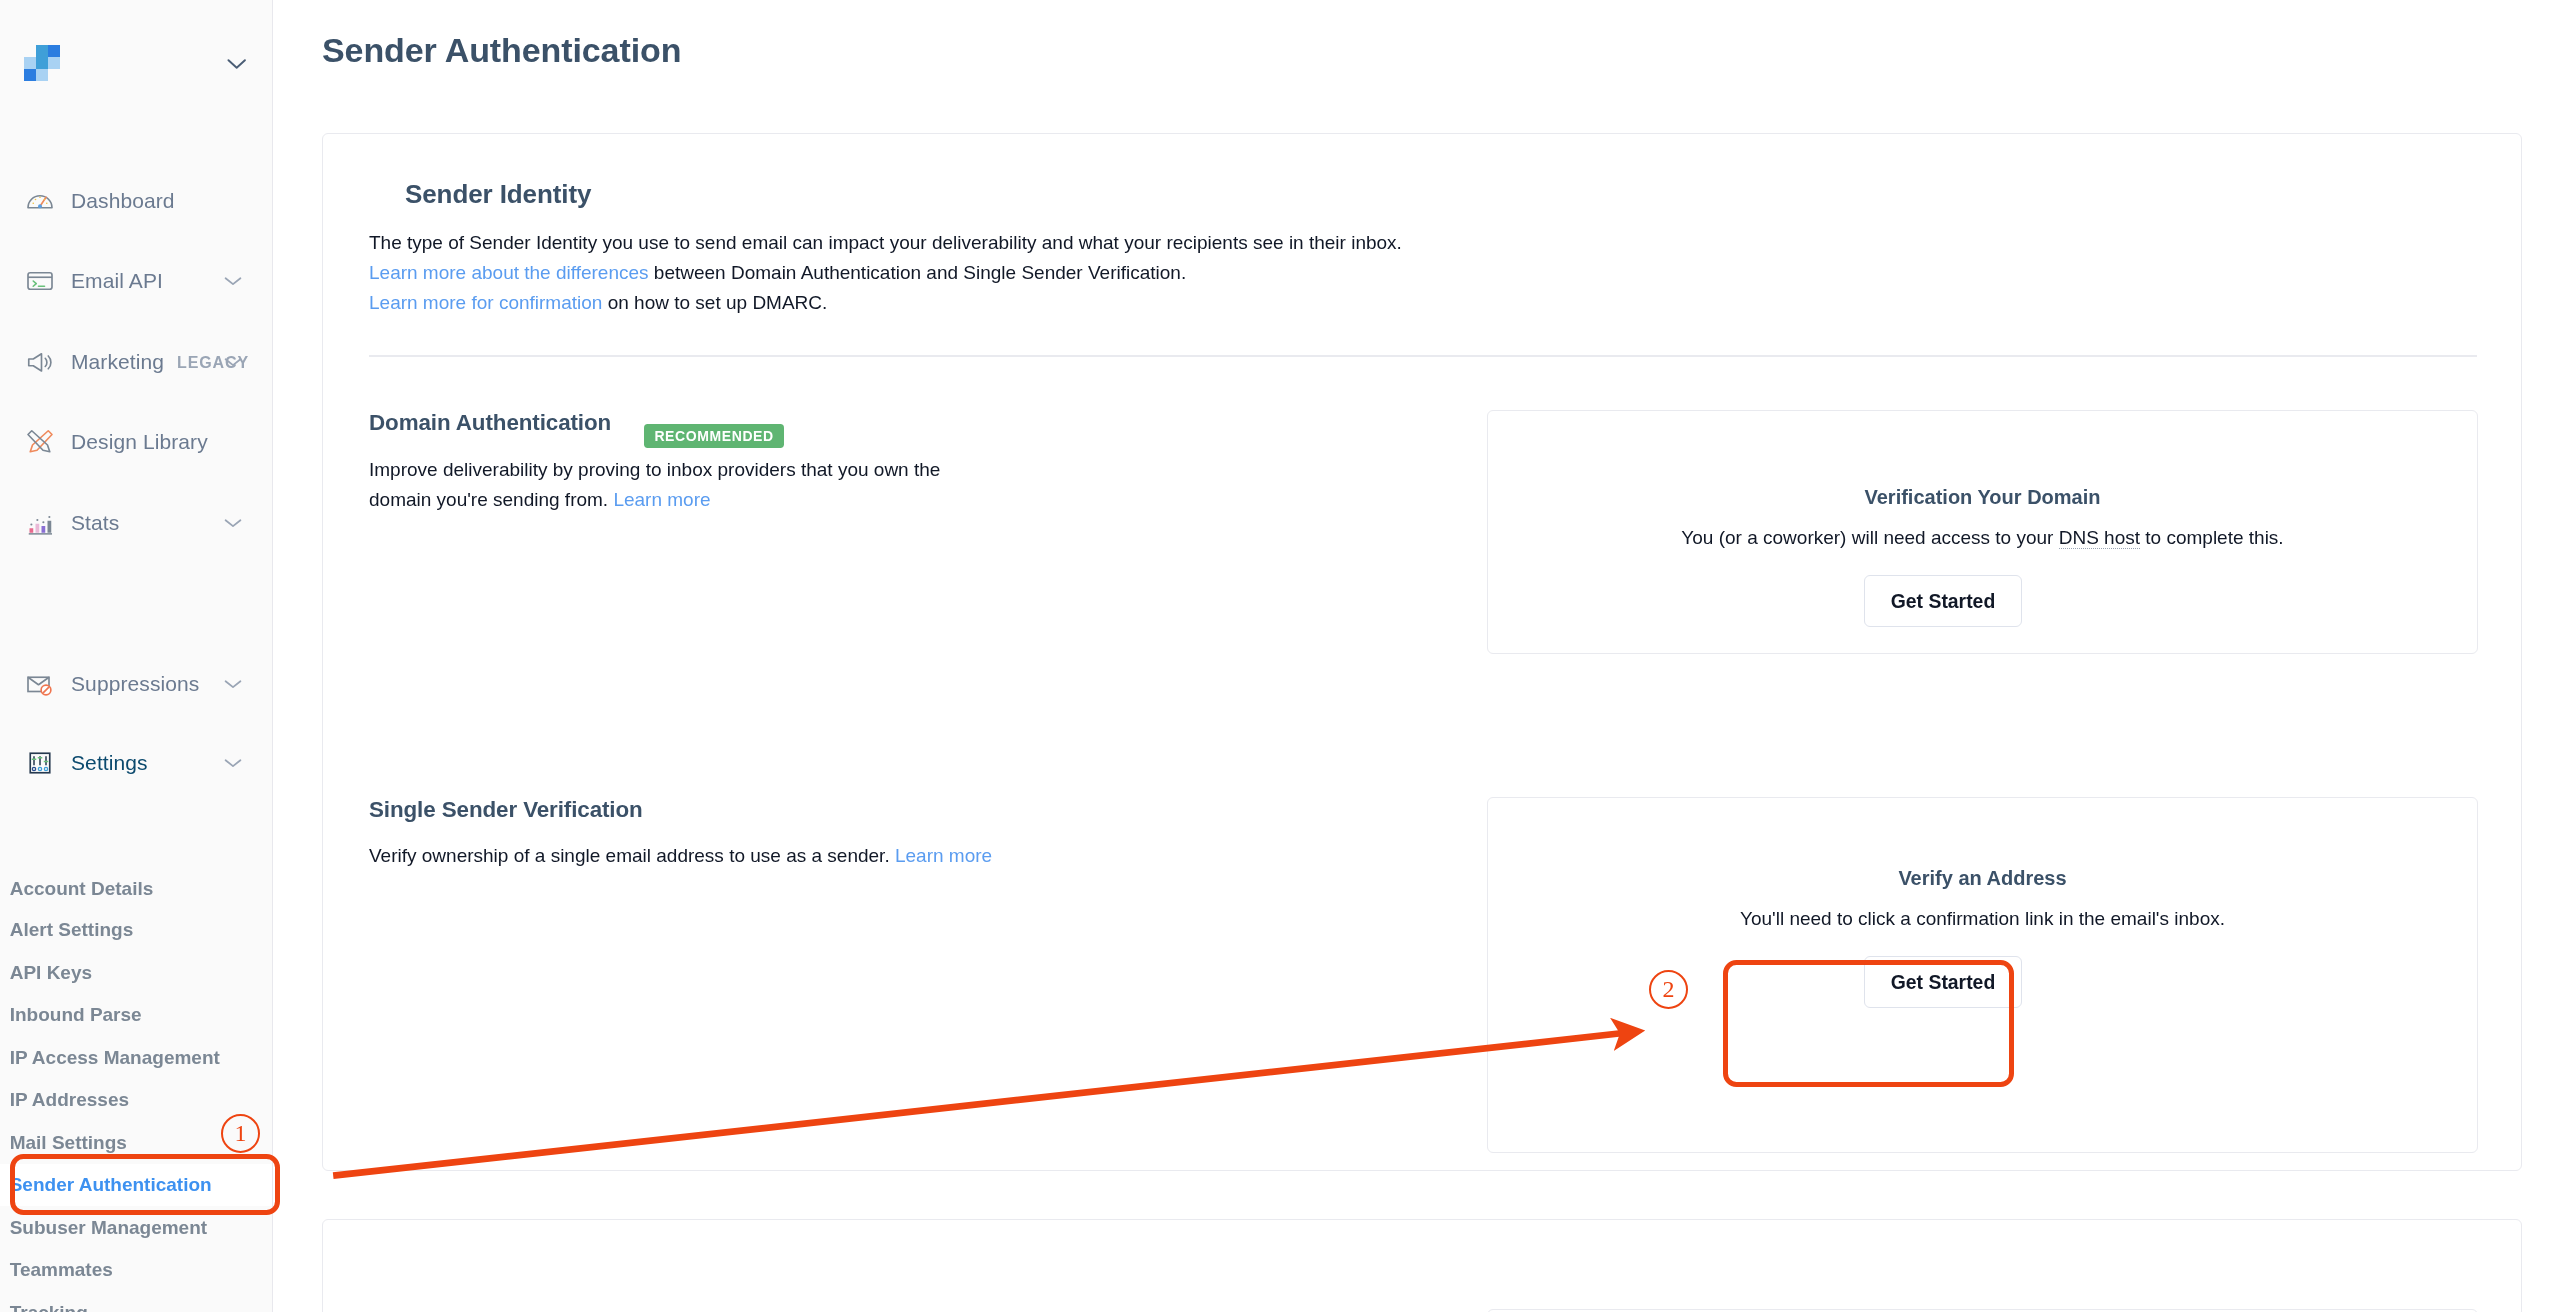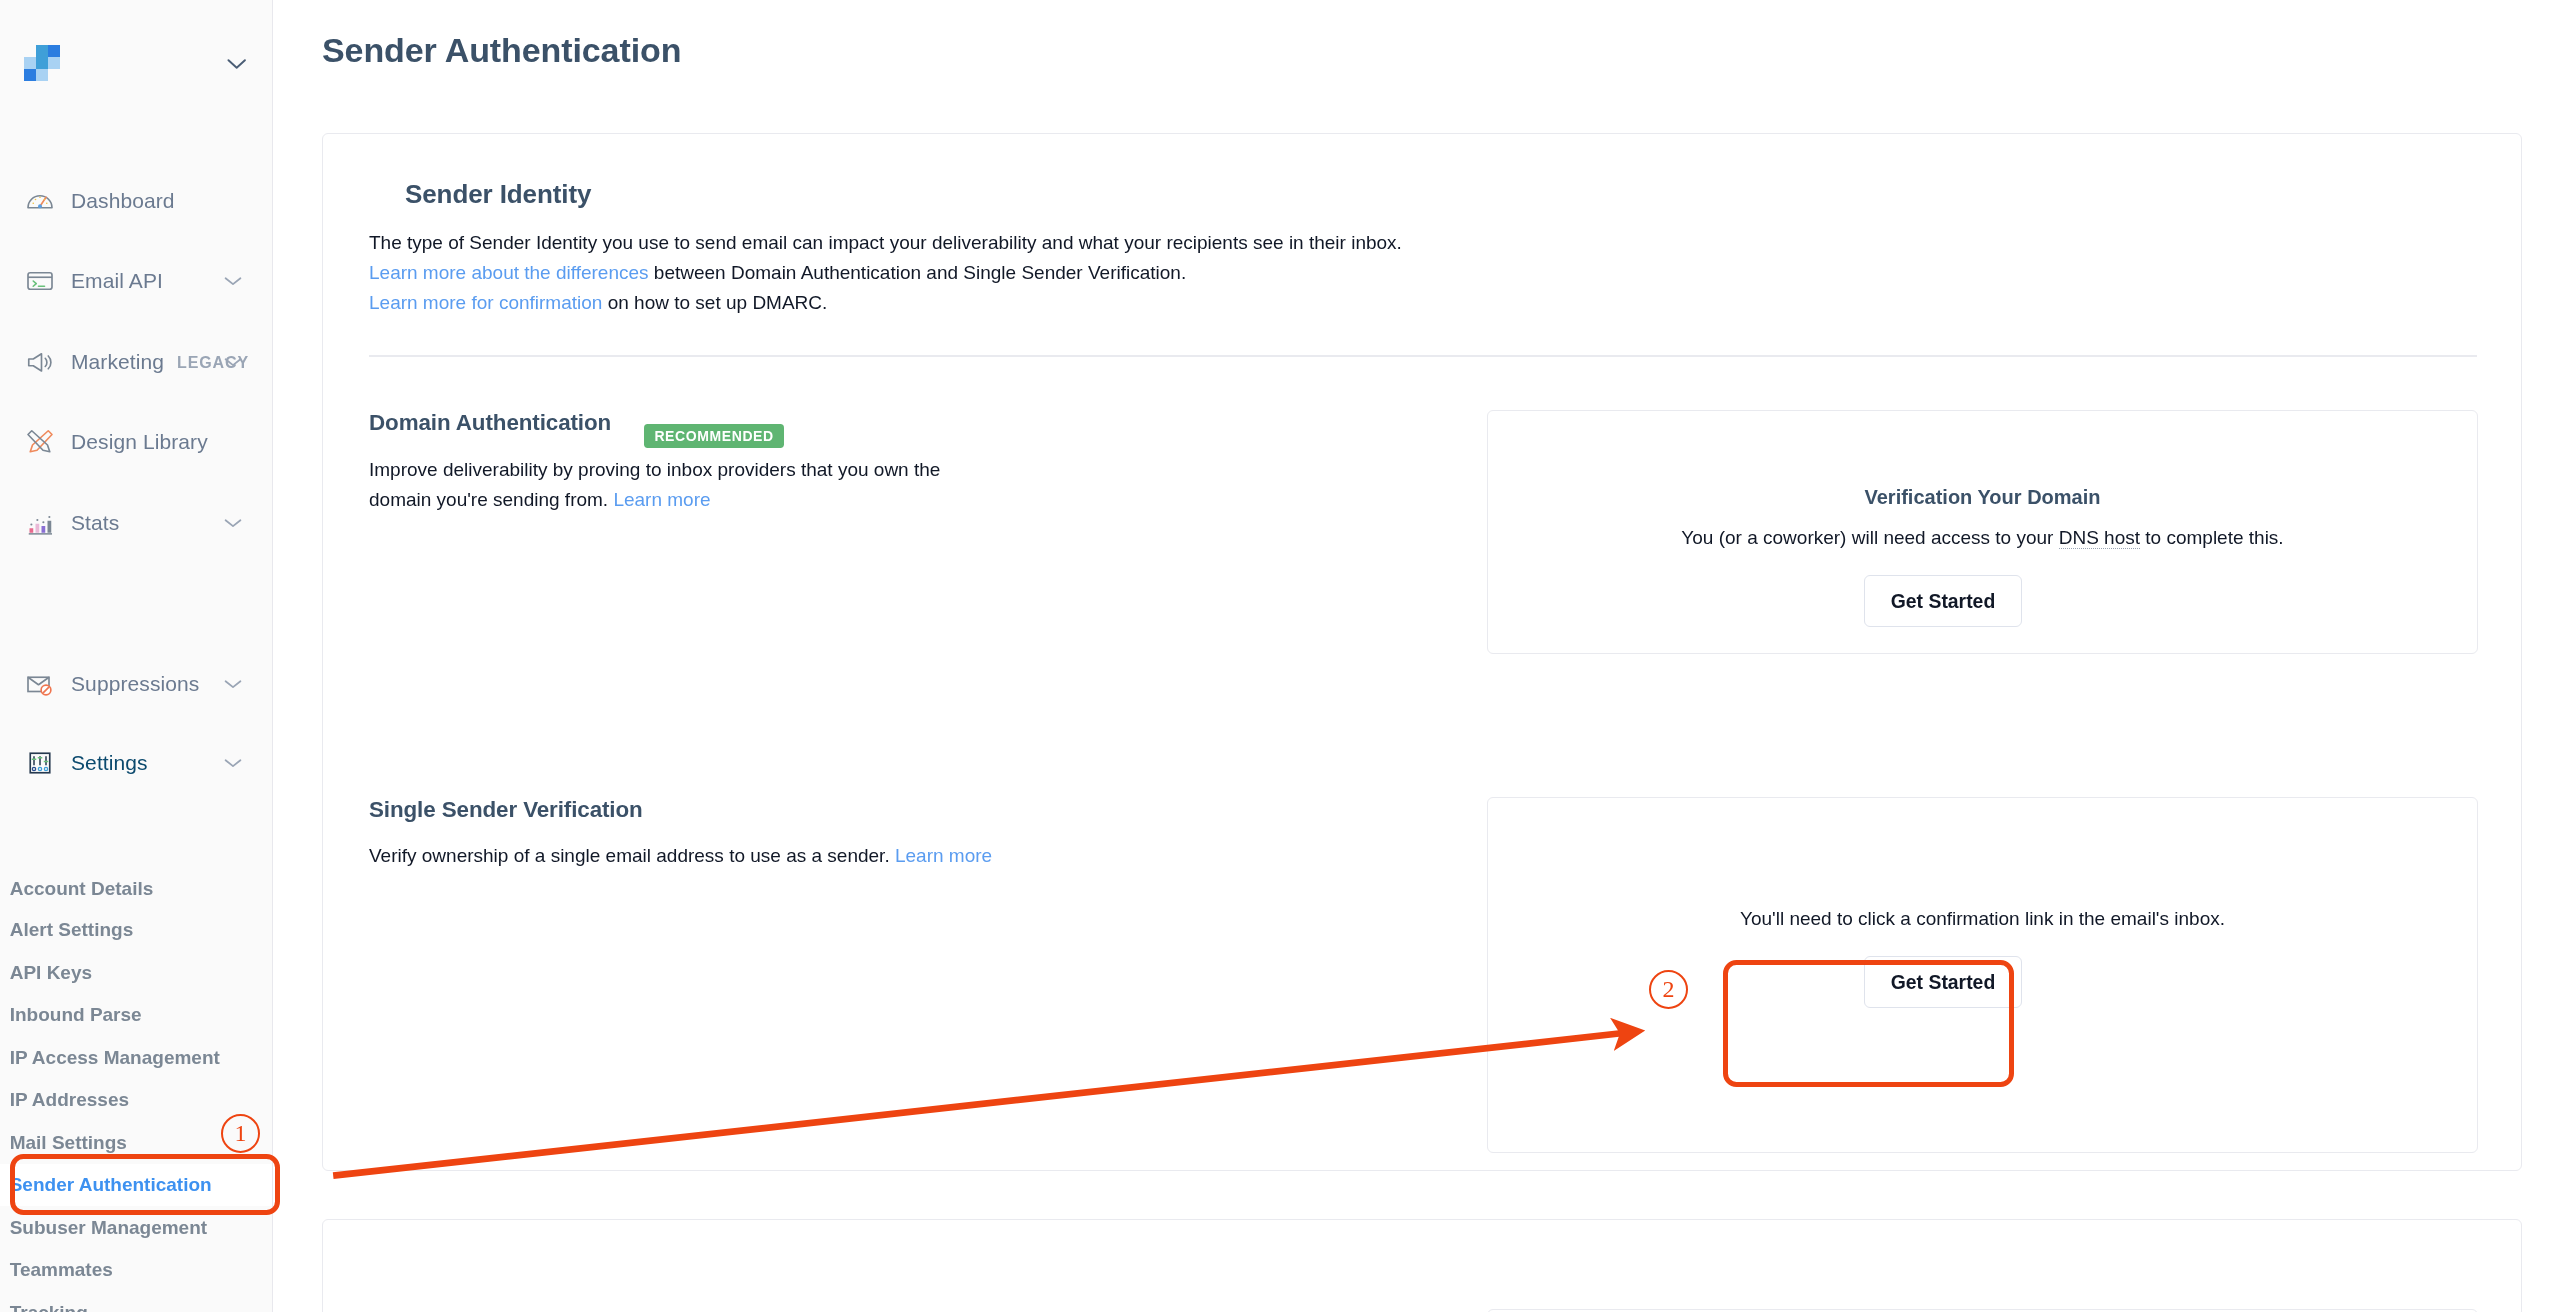--- a/index.html
+++ b/index.html
@@ -438,20 +438,21 @@
         </div>
         <button class="btn" style="left:376px; top:164px; width:158px; height:52px">Get Started</button>
       </div>
 
       <div class="sub-title" style="left:46px; top:663px">Single Sender Verification</div>
       <div class="body-text" style="left:46px; top:708px">
         <span>Verify ownership of a single email address to use as a sender. </span><a class="link">Learn more</a>
       </div>
 
       <div class="panel" style="left:1164px; top:663px; width:991px; height:356px">
+        <div class="panel-title" style="top:69px">Verify an Address</div>
         <div class="panel-desc" style="top:110px">You'll need to click a confirmation link in the email's inbox.</div>
         <button class="btn" style="left:376px; top:158px; width:158px; height:52px">Get Started</button>
       </div>
 
     </div>
 
     <div class="card" id="card-link-branding">
 
       <div class="panel" style="left:1164px; top:89px; width:991px; height:224px"></div>
     </div>

